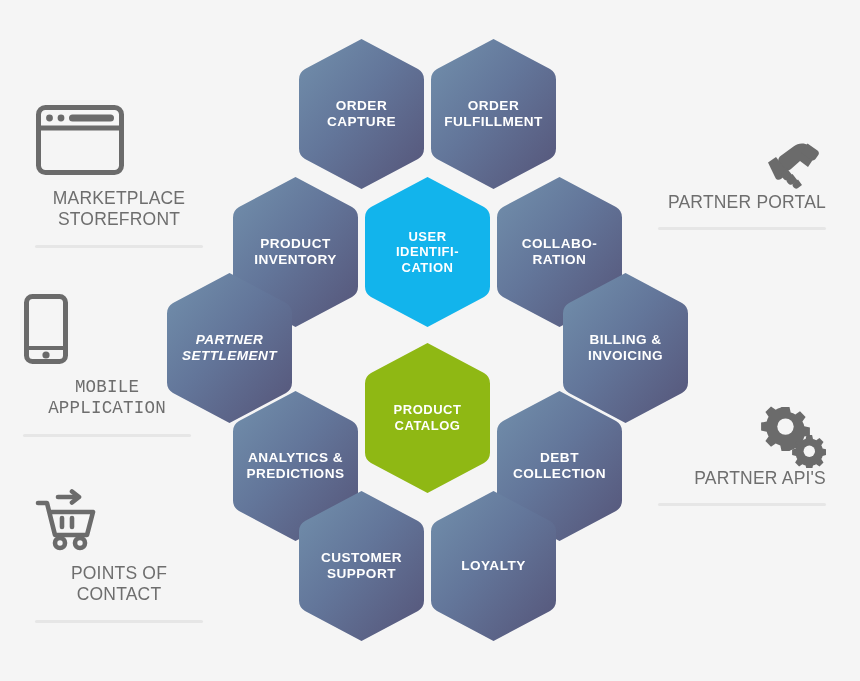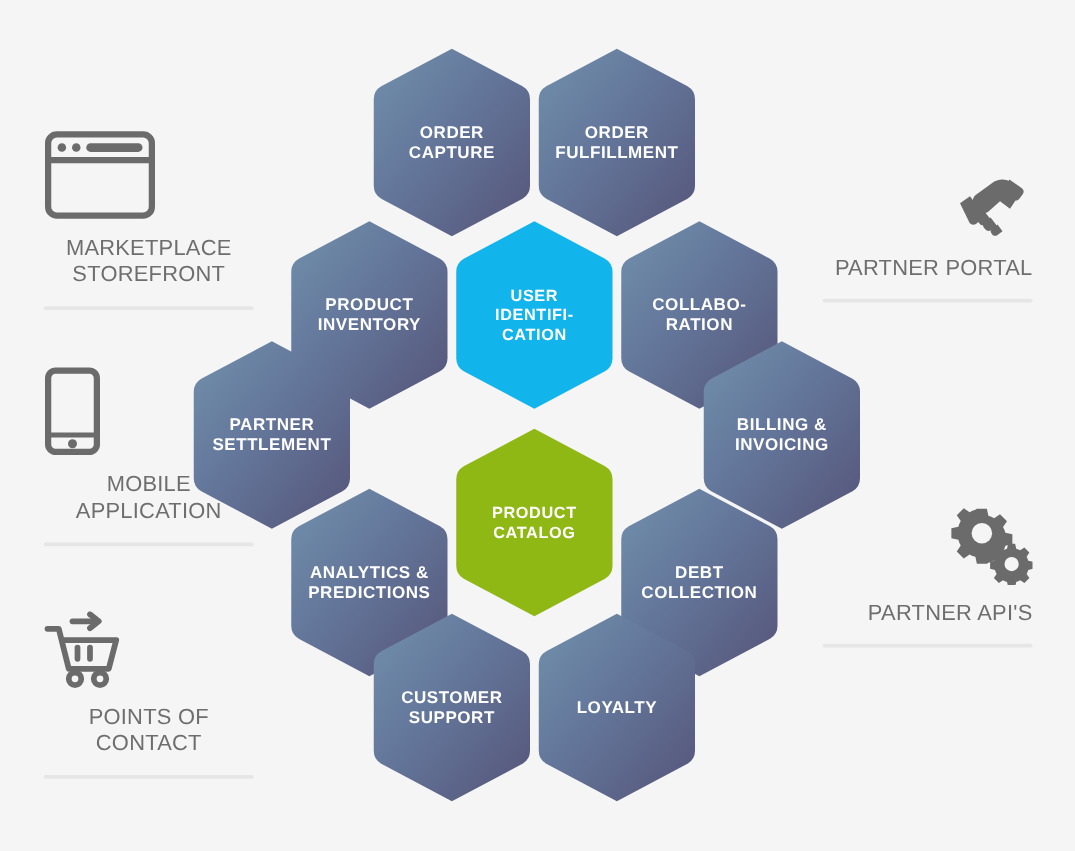--- a/index.html
+++ b/index.html
@@ -29,31 +29,31 @@
     background:#e6e6e6;
     border-radius:2px;
   }
   .left .side-label { text-align:center; }
   .right .side-label { text-align:right; }
   .right .icon-wrap { display:flex; justify-content:flex-end; }
   .left .icon-wrap { display:flex; justify-content:flex-start; }
 
   
   #blk-marketplace { left:35px; top:104px;  width:168px; }
-  #blk-mobile      { left:35px; top:293px;  width:168px; }
+  #blk-mobile      { left:23px; top:293px;  width:168px;font-family:Liberation Mono, monospace; }
   #blk-points      { left:35px; top:489px;  width:168px; }
   
   #blk-portal { right:34px; top:140px; width:186px; }
   #blk-apis   { right:34px; top:406px; width:186px; }
 
   #blk-marketplace .side-label,
   #blk-mobile .side-label,
   #blk-points .side-label { margin-top:12px; }
   #blk-portal .side-label,
-  #blk-apis   .side-label { margin-top:12px; }
+  #blk-apis   .side-label { }
 
   #blk-marketplace .side-rule { margin-top:16px; width:168px; }
   #blk-mobile .side-rule      { margin-top:16px; width:168px; }
   #blk-points .side-rule      { margin-top:16px; width:168px; }
   #blk-portal .side-rule      { margin-top:14px; width:168px; margin-left:auto; }
   #blk-apis   .side-rule      { margin-top:14px; width:168px; margin-left:auto; }
 
   
   #hexes { position:absolute; left:0; top:0; width:860px; height:593px; }
   .hex { position:absolute; }
@@ -200,21 +200,21 @@
 CATION</div>
     </div>
     <div class="hex" style="left:496px; top:176px;">
       <svg width="127" height="152" viewBox="0 0 127 152">
           <path d="M63.5 1 L120 31 a12 12 0 0 1 6 10.4 v69.2 a12 12 0 0 1 -6 10.4 L63.5 151 L7 121 a12 12 0 0 1 -6 -10.4 V41.4 A12 12 0 0 1 7 31 Z" fill="url(#hexGrad)"></path>
         </svg>
       <div class="hex-label">COLLABO-
 RATION</div>
     </div>
 
-    <div class="hex" style="left:154px; top:272px;">
+    <div class="hex" style="left:166px; top:272px;font-style:italic;">
       <svg width="127" height="152" viewBox="0 0 127 152">
           <path d="M63.5 1 L120 31 a12 12 0 0 1 6 10.4 v69.2 a12 12 0 0 1 -6 10.4 L63.5 151 L7 121 a12 12 0 0 1 -6 -10.4 V41.4 A12 12 0 0 1 7 31 Z" fill="url(#hexGrad)"></path>
         </svg>
       <div class="hex-label">PARTNER
 SETTLEMENT</div>
     </div>
     <div class="hex big" style="left:364px; top:342px;">
       <svg width="127" height="152" viewBox="0 0 127 152">
           <path d="M63.5 1 L120 31 a12 12 0 0 1 6 10.4 v69.2 a12 12 0 0 1 -6 10.4 L63.5 151 L7 121 a12 12 0 0 1 -6 -10.4 V41.4 A12 12 0 0 1 7 31 Z" fill="#8fb814"></path>
         </svg>

